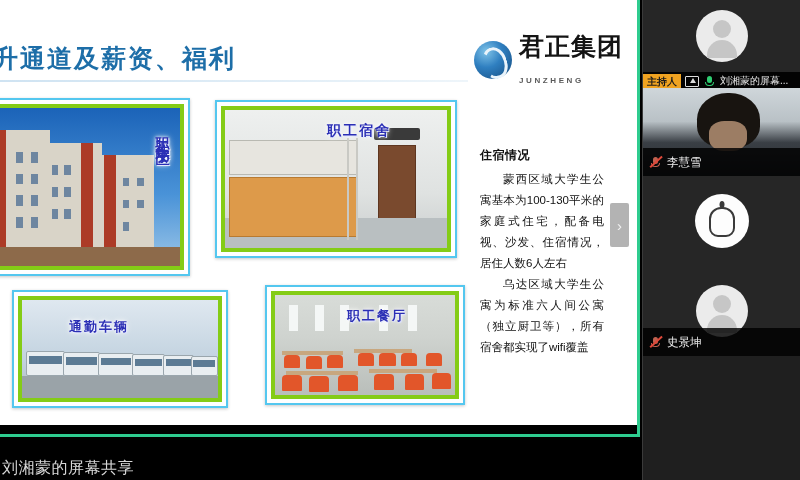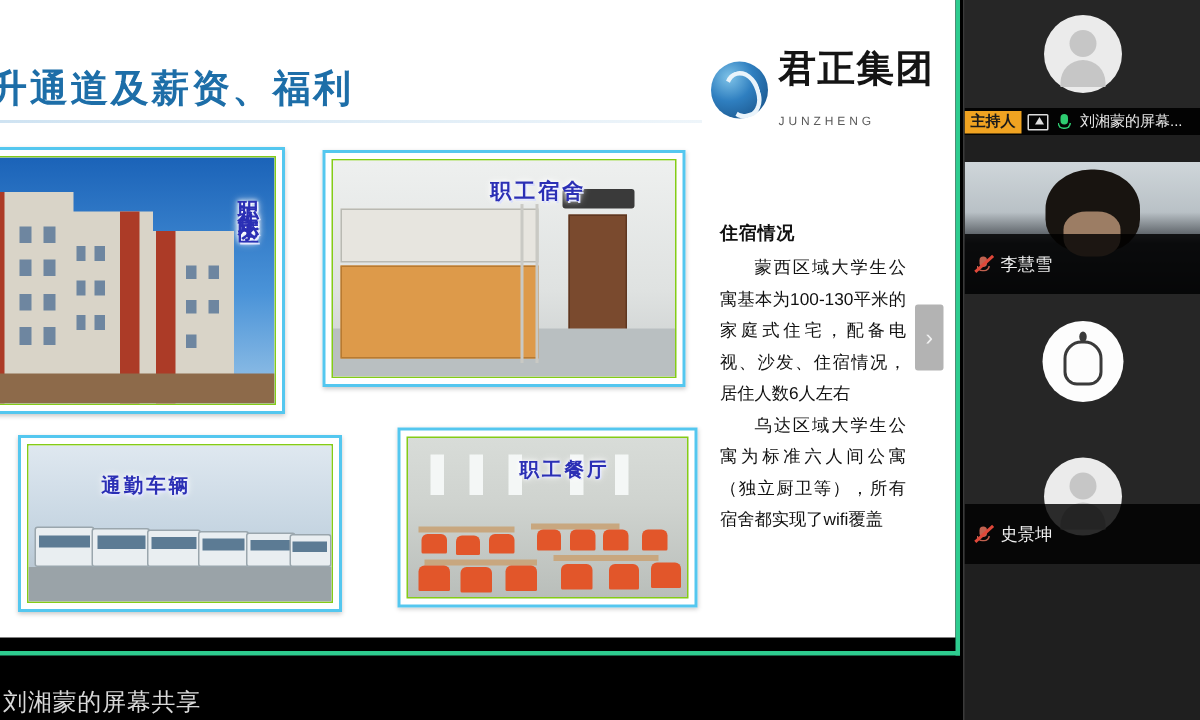--- a/index.html
+++ b/index.html
@@ -44,33 +44,33 @@
     background: radial-gradient(circle at 32% 28%, #7fc3e8 0%, #2f7fc0 42%, #14497c 100%);
     position: relative; flex: none;
   }
   .logo-mark::after {
     content: ""; position: absolute; left: 9px; top: 6px; width: 18px; height: 26px;
     border: 3px solid #eaf4fb; border-radius: 50% 50% 45% 45%;
     border-left-color: transparent; transform: rotate(-16deg);
   }
   .logo-text { line-height: 1; }
   .logo-cn { font-size: 25px; font-weight: 700; color: #141414; letter-spacing: 1px; }
-  .logo-en { font-size: 8px; font-weight: 400; color: #5a5a5a; letter-spacing: 2.6px; margin-top: 18px; }
+  .logo-en { font-size: 8px; font-weight: 700; color: #5a5a5a; letter-spacing: 2.6px; margin-top: 18px; }
 
   
   .photo {
     position: absolute;
     border: 2px solid #54c7ef;
     background: #fff;
     padding: 4px;
     box-shadow: 0 1px 3px rgba(0,0,0,.22);
   }
   .photo .inner {
     position: relative; width: 100%; height: 100%; overflow: hidden;
-    border: 1px solid #84cc16;
+    border: 4px solid #84cc16;
   }
   .cap {
     position: absolute; font-weight: 700; color: #2b2fb5;
     text-shadow: 0 0 3px #fff, 0 0 6px #fff, 1px 1px 0 #cfd6ff;
     letter-spacing: 2px;
   }
   .cap-v { writing-mode: vertical-rl; letter-spacing: 3px; }
 
   
   #photo-apartments { left: -16px; top: 98px; width: 206px; height: 178px; }
@@ -162,21 +162,21 @@
     content:""; position:absolute; left:50%; top:-8px; transform:translateX(-50%);
     width:5px; height:7px; background:#3a3a3a; border-radius:50%;
   }
   .avatar-orig { background: radial-gradient(circle at 50% 45%, #f7f2e6 0%, #e0cfa8 52%, #7a3c12 100%); }
   .avatar-orig .lbl {
     position:absolute; left:0; right:0; top:9px; text-align:center;
     font-size:9px; font-style:italic; color:#3b2a14; font-weight:700;
   }
 
   .namebar {
-    position:absolute; left:0; bottom:0; height:40px; width:100%;
+    position:absolute; left:0; bottom:0; height:28px; width:100%;
     background: rgba(0,0,0,.82);
     display:flex; align-items:center; gap:5px; padding-left:6px;
   }
   .pname { font-size: 11.5px; color:#efefef; white-space:nowrap; }
 
   .mic { width:13px; height:13px; position:relative; flex:none; }
   .mic .cap2 { position:absolute; left:4px; top:1px; width:5px; height:7px; border-radius:3px; background:#cfcfcf; }
   .mic .arc { position:absolute; left:2px; top:7px; width:9px; height:4px; border:1.3px solid #cfcfcf; border-top:none; border-radius:0 0 6px 6px; }
   .mic.green .cap2 { background:#2ecc71; }
   .mic.green .arc { border-color:#2ecc71; }
@@ -341,21 +341,21 @@
   </div>
 
   <div id="filmstrip">
 
     <div class="tile" style="height:72px;">
       <div class="video">
           <div class="avatar-generic"></div>
         </div>
     </div>
 
-    <div style="position:relative;width:158px;height:36px;">
+    <div style="position:relative;width:158px;height:16px;">
       <div class="host-bar">
         <span class="host-badge">主持人</span>
         <span class="share-icon">
             <span class="scr"></span>
             <span class="up"></span>
           </span>
         <span class="mic green">
             <span class="cap2"></span>
             <span class="arc"></span>
           </span>

